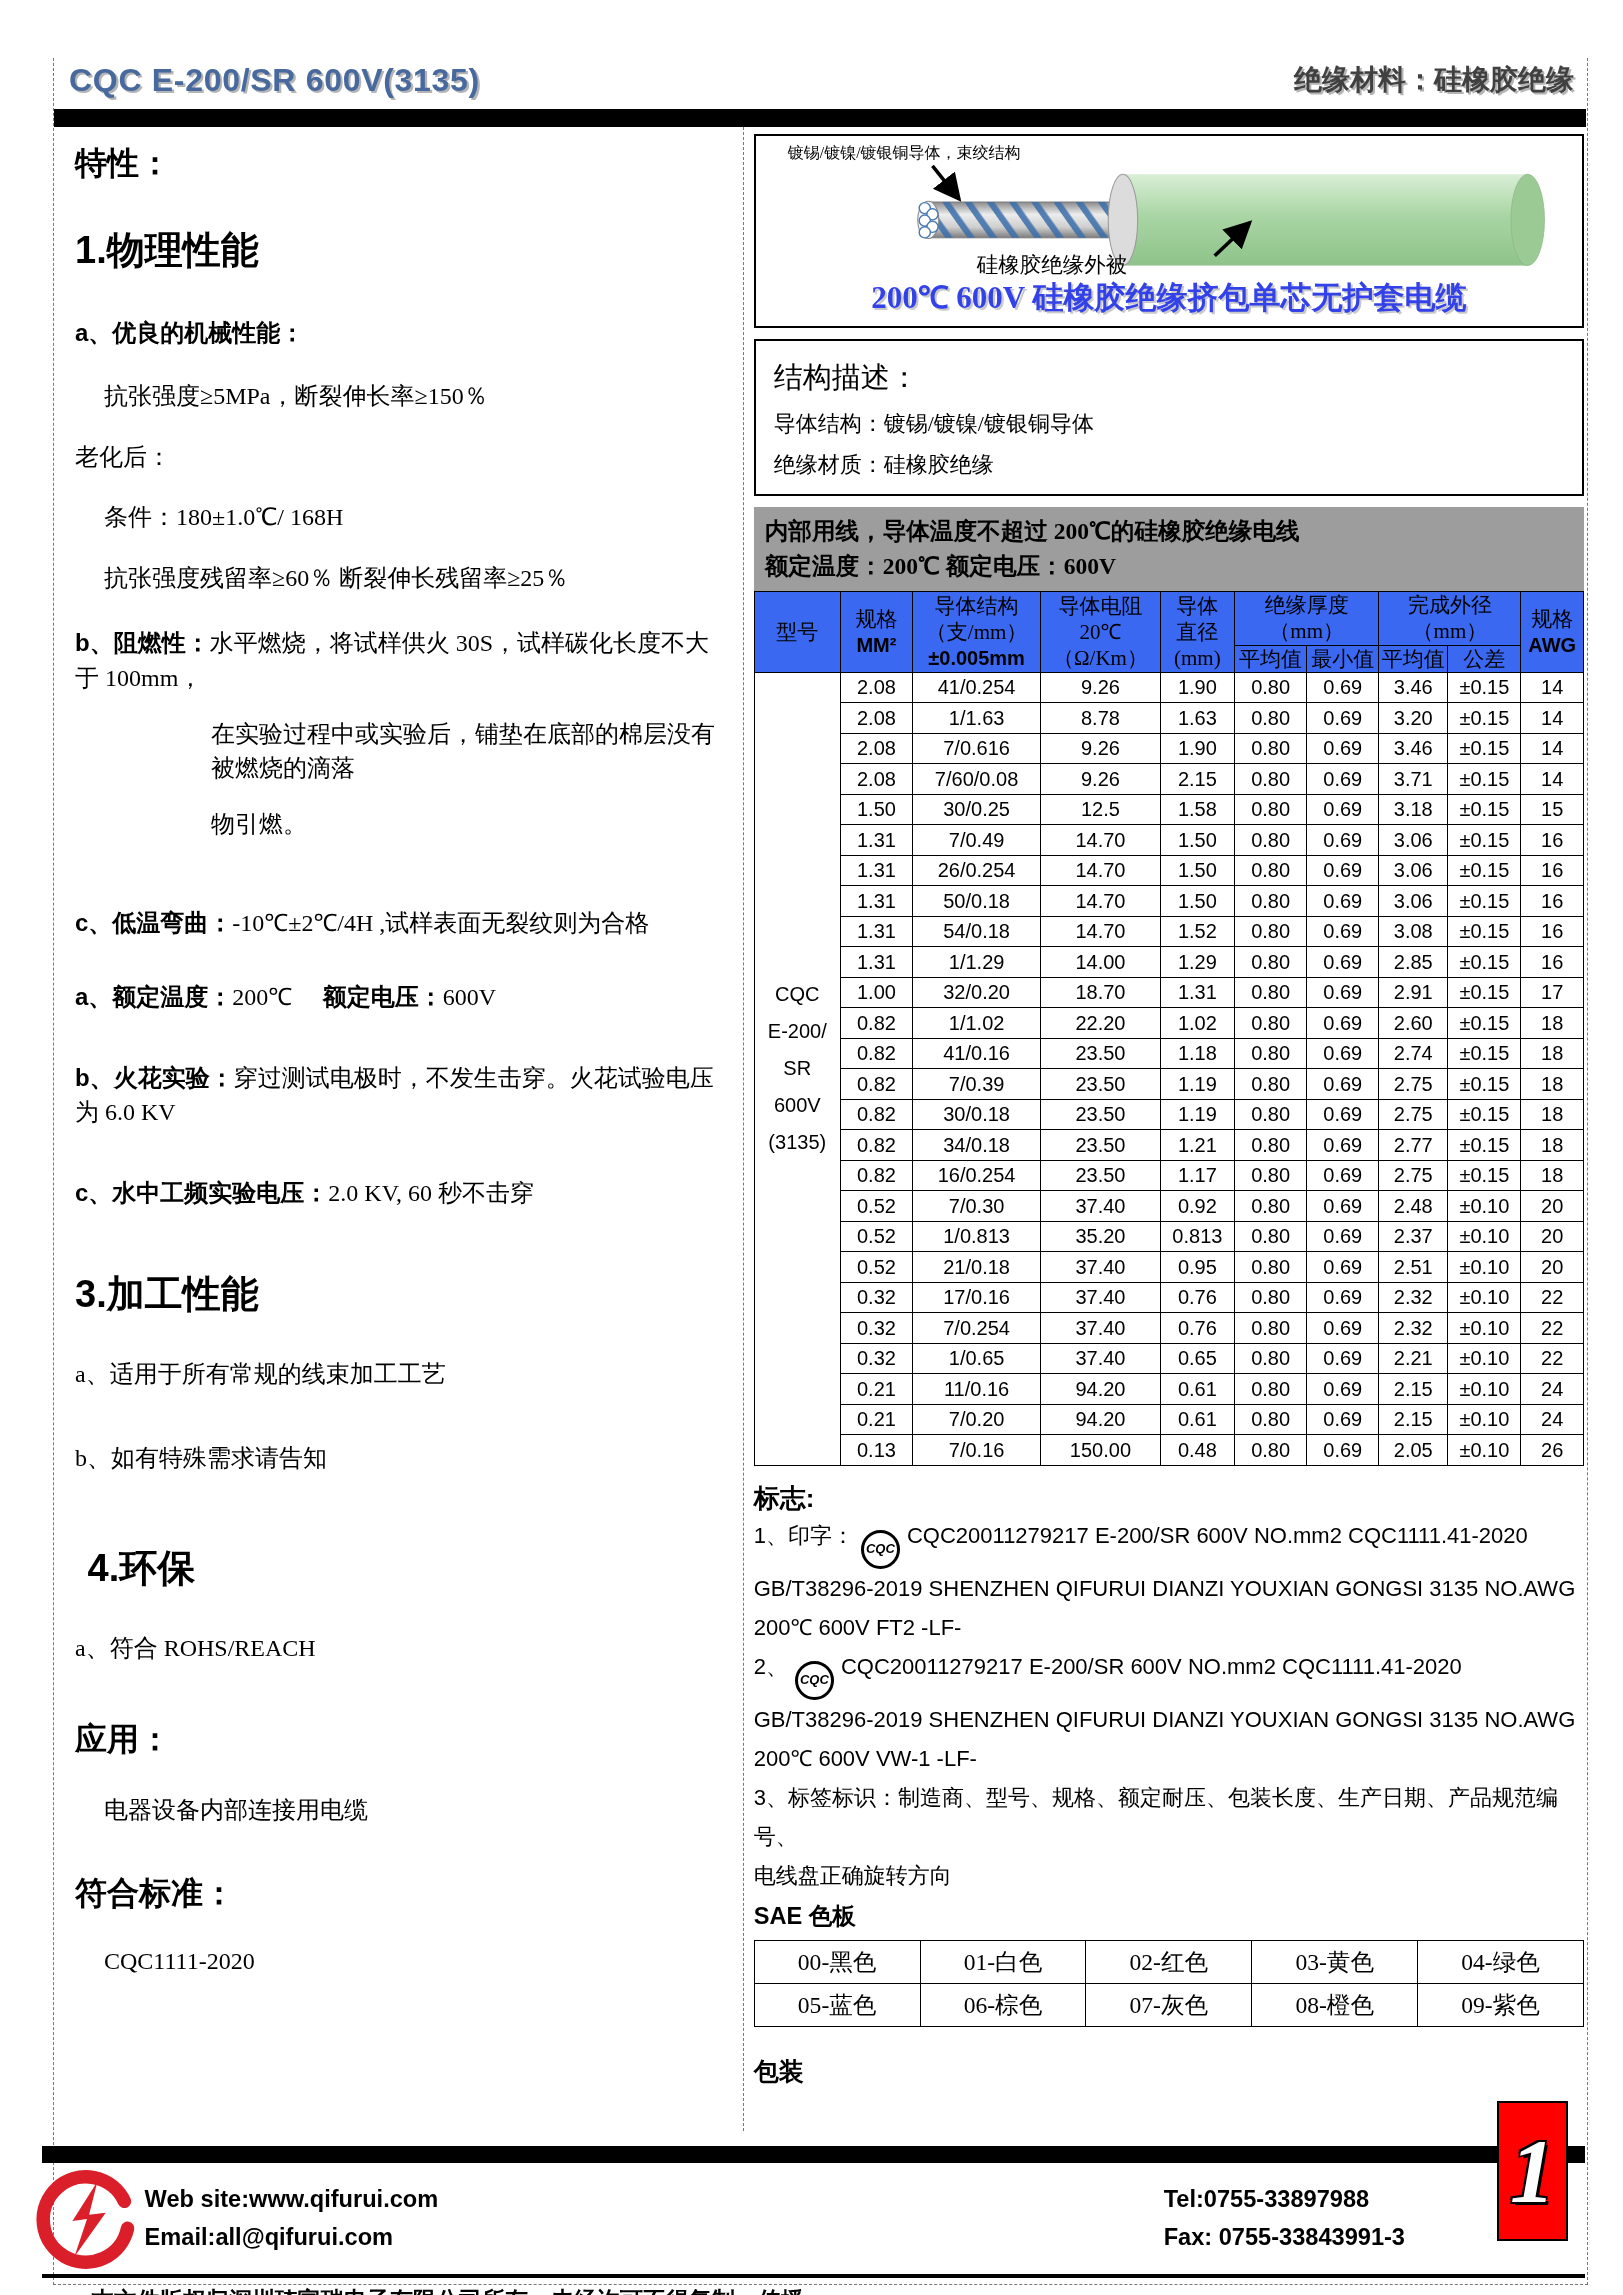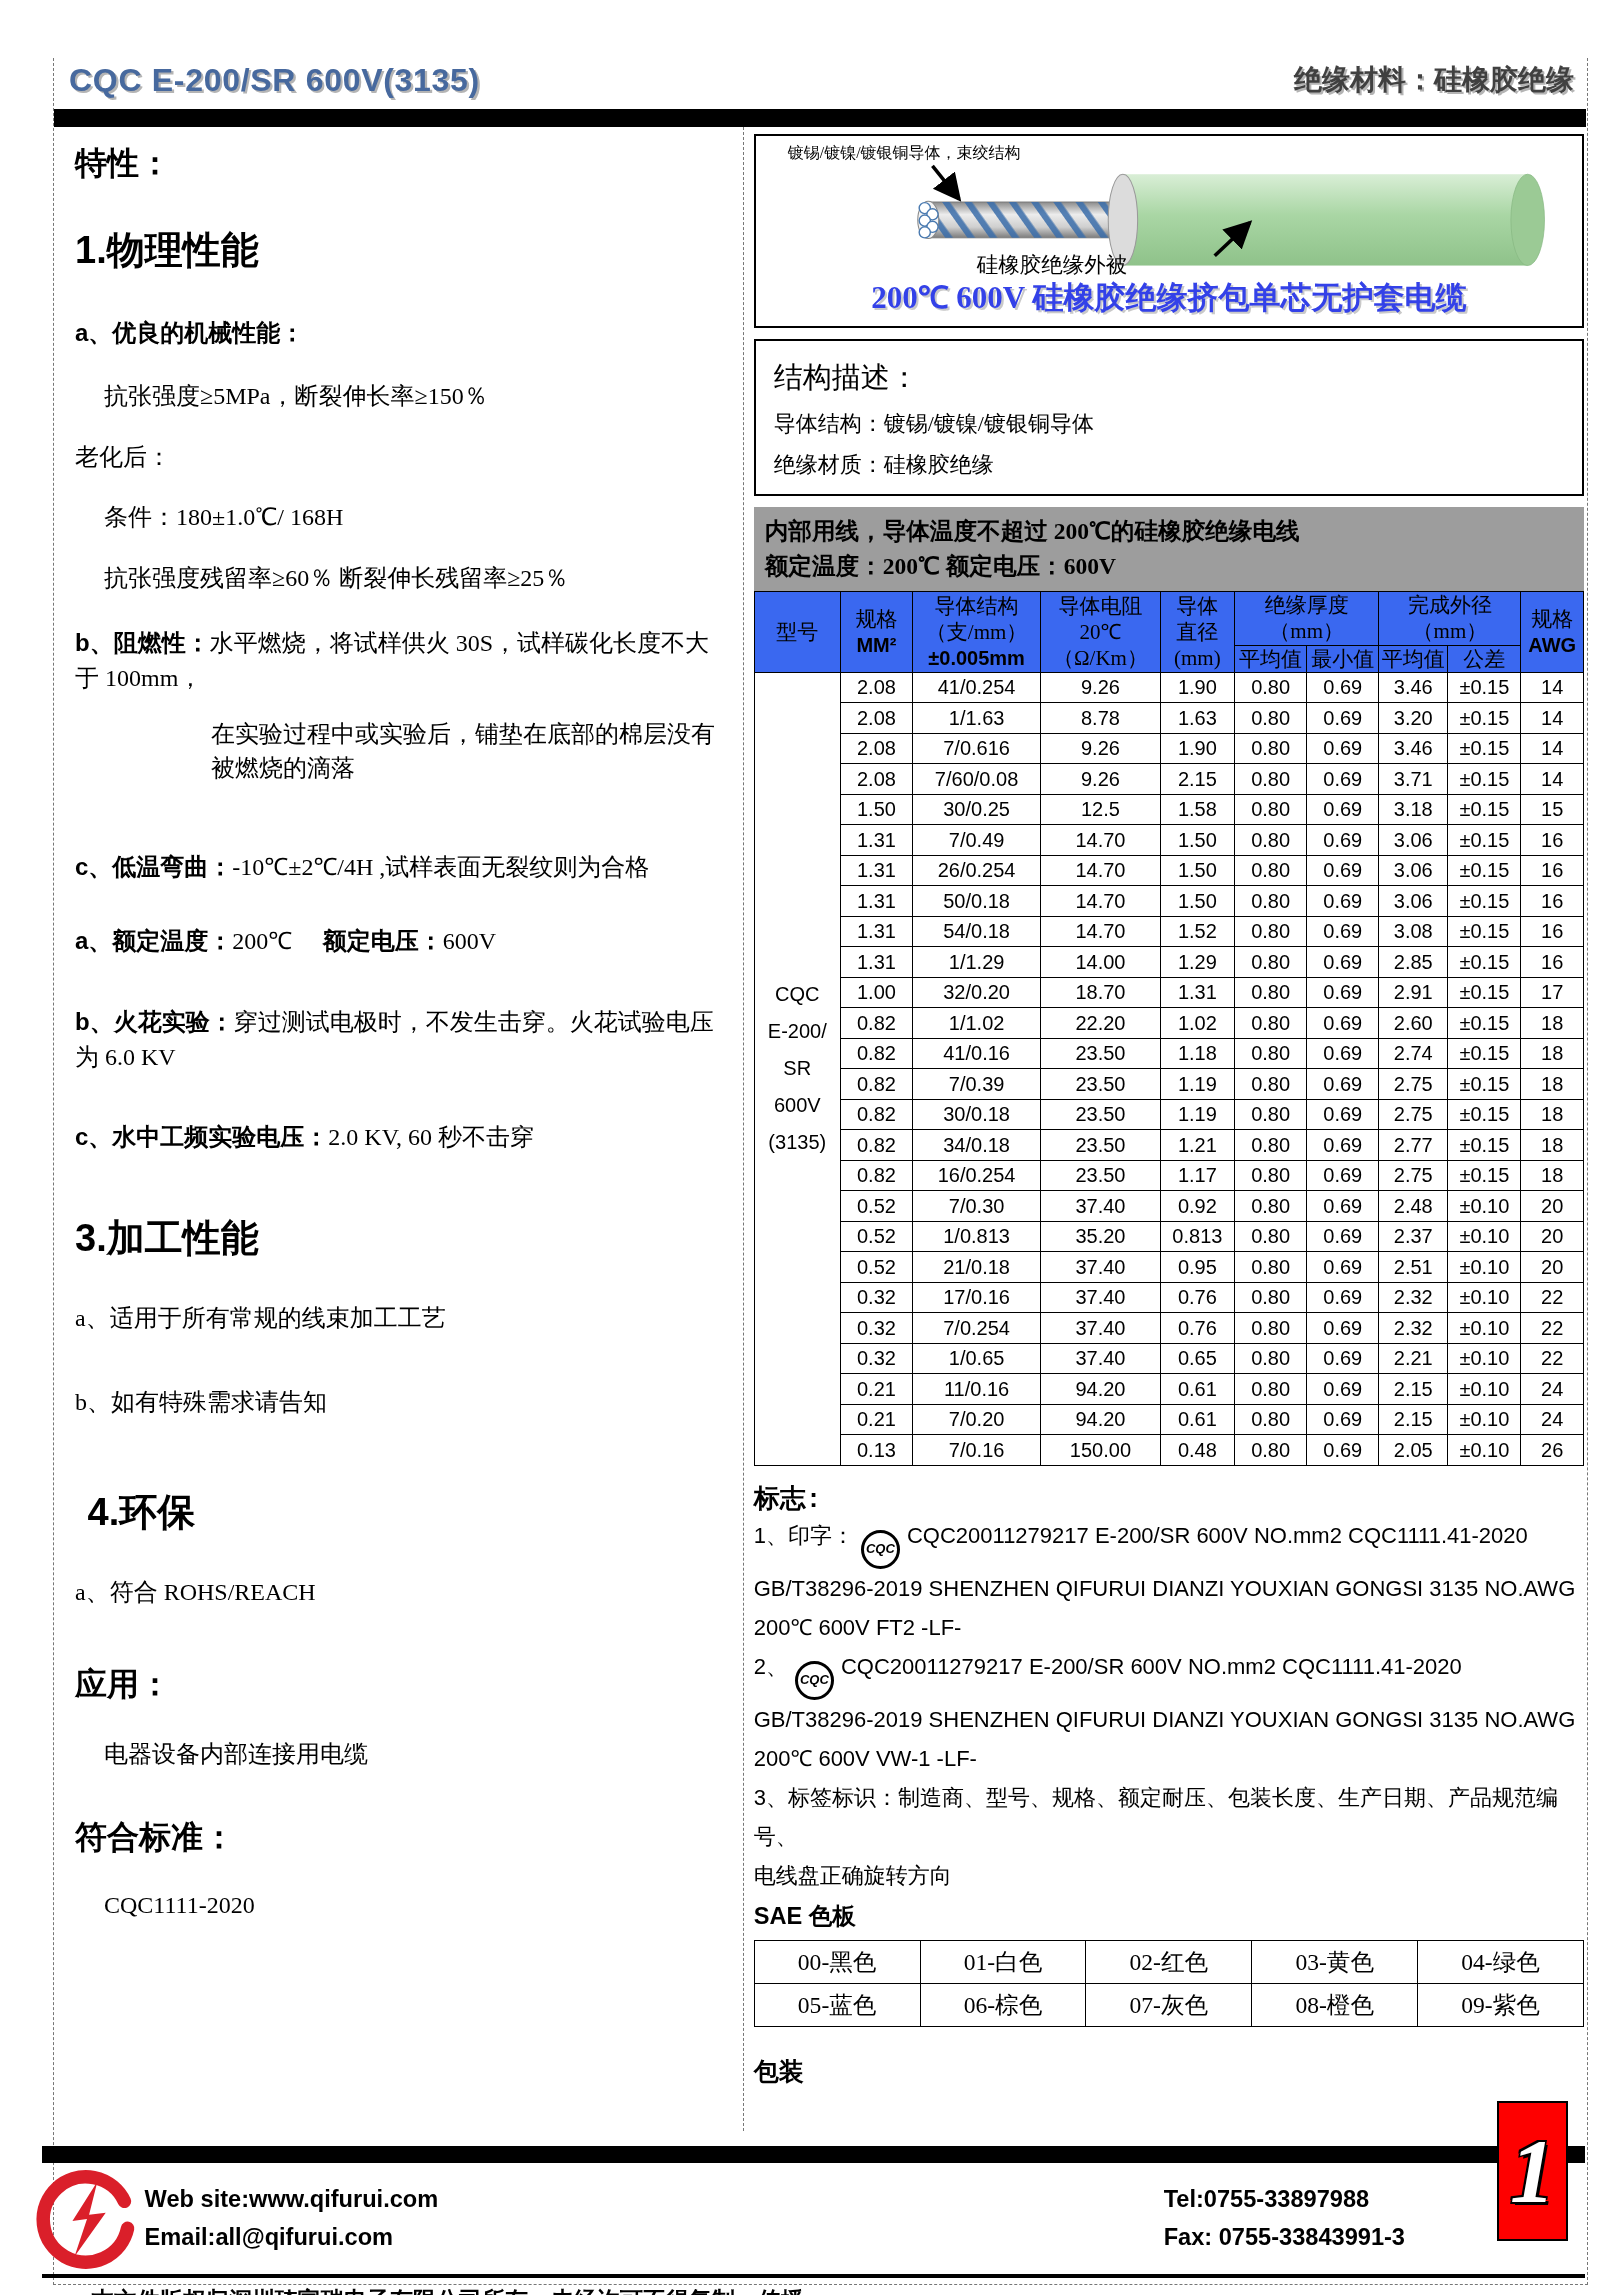--- a/index.html
+++ b/index.html
@@ -45,21 +45,21 @@
   
   .spec-table { width:100%; table-layout:fixed; }
   .spec-table th, .spec-table td { border:1.4px solid #000; text-align:center; }
   .spec-table thead th { background:#3a68f0; font-weight:normal; font-size:21px; line-height:1.25; }
   .spec-table tbody td { font-family:"Liberation Sans",sans-serif; font-size:20px; height:30.5px; }
   .unit-b { font-family:"Liberation Sans",sans-serif; font-weight:bold; font-size:20px; }
   .model-cell { font-family:"Liberation Sans",sans-serif; font-size:21px; }
   .model-cell div { margin:14px 0; }
   
   .marks { margin-top:15.3px; }
-  .marks-title { font-family:Liberation Mono, monospace; font-weight:bold; font-size:26px; }
+  .marks-title { font-family:Liberation Sans, sans-serif; font-weight:bold; font-size:26px; }
   .mline { font-family:"Liberation Sans",sans-serif; font-size:22px; line-height:1.78; }
   .cqc-badge { display:inline-block; width:39px; height:39px; border:3.5px solid #000; border-radius:50%;
                text-align:center; font-weight:bold; font-style:italic; font-size:13px; line-height:32px;
                vertical-align:-9.7px; margin:0 7px; font-family:"Liberation Sans",sans-serif; }
   .sae { font-family:"Liberation Sans",sans-serif; font-weight:bold; font-size:23.6px; margin-top:4.2px; }
   
   .color-table { width:100%; margin-top:8.3px; table-layout:fixed; }
   .color-table .blue-head { background:#3a68f0; font-family:"Liberation Sans",sans-serif;
         font-weight:bold; font-size:23.6px; text-align:left; padding:5.6px 7px; border:1.4px solid #000; }
   .color-table td { border:1.4px solid #000; text-align:center; font-size:23.6px; height:43px; }
@@ -99,20 +99,21 @@
 
       <div class="h-num" style="margin-top:39px">1.物理性能</div>
       <div class="line h-sub" style="margin-top:40px">a、优良的机械性能：</div>
       <div class="line ind" style="margin-top:28px">抗张强度≥5MPa，断裂伸长率≥150％</div>
       <div class="line" style="margin-top:26px">老化后：</div>
       <div class="line ind" style="margin-top:26px">条件：180±1.0℃/ 168H</div>
       <div class="line ind" style="margin-top:26px">抗张强度残留率≥60％  断裂伸长残留率≥25％</div>
 
       <div class="line" style="margin-top:30px"><span class="lbl">b、阻燃性：</span><span>水平燃烧，将试样供火 30S，试样碳化长度不大于 100mm，</span></div>
       <div class="line hang" style="margin-top:21px">在实验过程中或实验后，铺垫在底部的棉层没有被燃烧的滴落</div>
+      <div class="line hang" style="margin-top:21px">物引燃。</div>
 
       <div class="line" style="margin-top:64px"><span class="lbl">c、低温弯曲：</span><span>-10℃±2℃/4H ,试样表面无裂纹则为合格</span></div>
 
       <div class="line" style="margin-top:39px"><span class="lbl">a、额定温度：</span><span>200℃</span><span style="display:inline-block;width:30.5px"></span><span class="lbl">额定电压：</span><span>600V</span></div>
       <div class="line" style="margin-top:46px"><span class="lbl">b、火花实验：</span><span>穿过测试电极时，不发生击穿。火花试验电压为 6.0 KV</span></div>
       <div class="line" style="margin-top:46px"><span class="lbl">c、水中工频实验电压：</span><span>2.0 KV, 60 秒不击穿</span></div>
 
       <div class="h-num" style="margin-top:58px">3.加工性能</div>
       <div class="line" style="margin-top:37px">a、适用于所有常规的线束加工工艺</div>
       <div class="line" style="margin-top:49px">b、如有特殊需求请告知</div>

